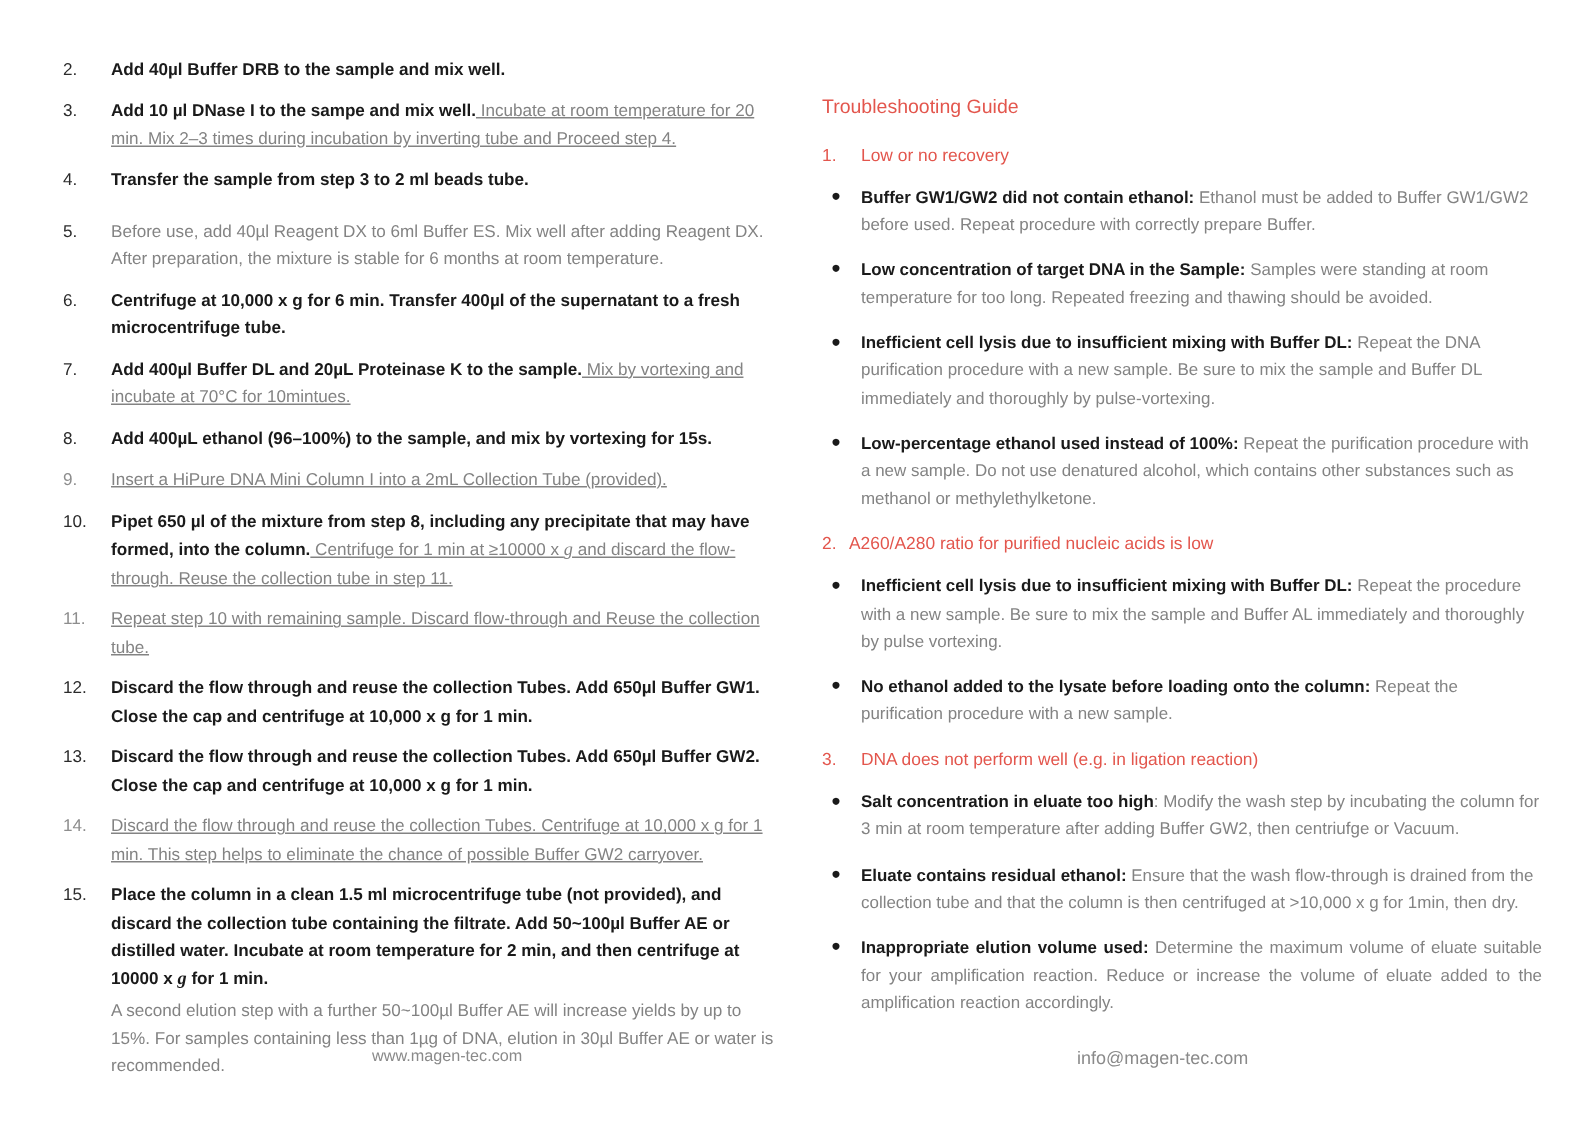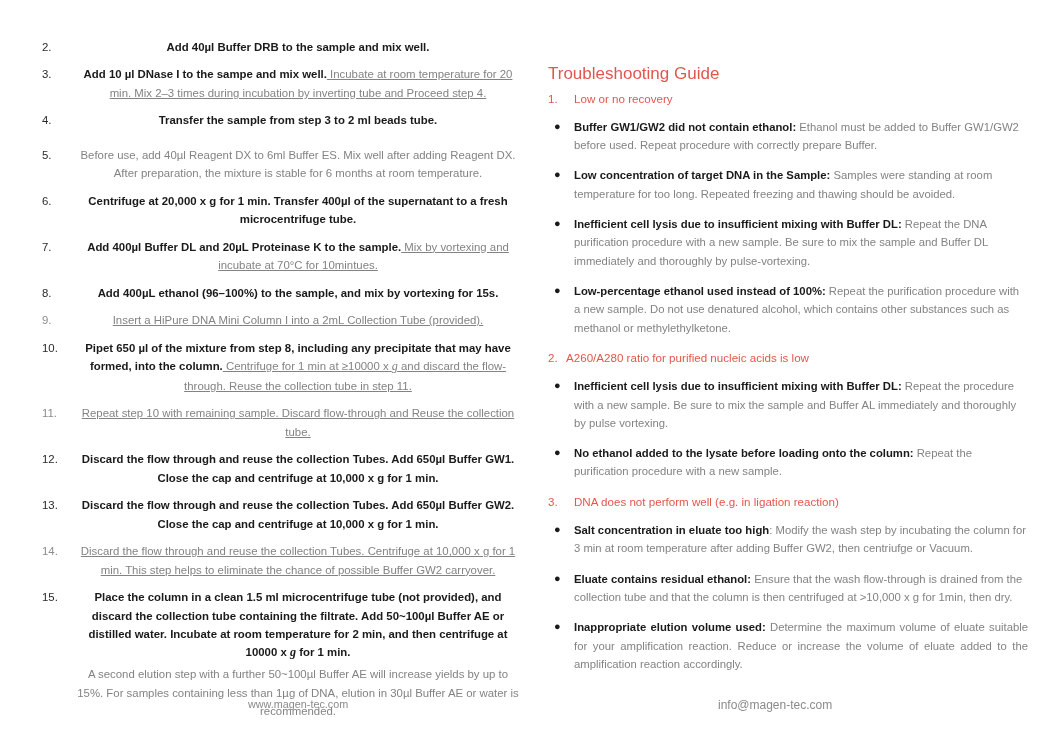--- a/index.html
+++ b/index.html
@@ -25,42 +25,42 @@
     font-size:11.4px;
     line-height:1.62;
   }
   .step .num {
     position:absolute;
     left:0; top:0;
     width:26px;
     text-align:left;
     font-size:11.4px;
   }
-  .step .body { display:block;text-align:center; }
+  .step .body { display:block; }
 
   
   .dark  { color:#1a1a1a; font-weight:bold; }
   .gray  { color:#838383; font-weight:normal;text-decoration:underline; }
   .step.s-gray .num { color:#8d8d8d; }
   .step.s-dark .num { color:#2b2b2b; }
 
   .subnote {
     display:block;
     margin-top:16px;
     color:#838383;
     font-weight:normal;
   }
   i.gee { font-style:italic; font-family:"Liberation Serif", serif; font-size:12.2px; }
 
   
   .ts-title {
     color:#e3564d;
-    font-size:17px;
+    font-size:13px;
     line-height:1.5;
-    margin-bottom:3px;
+    margin-bottom:14px;
   }
   .sec-head {
     position:relative;
     color:#e3564d;
     font-size:11.6px;
     line-height:1.5;
     margin-bottom:11px;
     padding-left:26px;
   }
   .sec-head .snum { position:absolute; left:0; top:0; }
@@ -106,21 +106,21 @@
       <div class="step s-dark">
         <span class="num">4.</span>
         <span class="body"><span class="dark">Transfer the sample from step 3 to 2 ml beads tube.</span></span>
       </div>
       <div class="step s-dark">
         <span class="num">5.</span>
         <span class="body"><span class="subnote">Before use, add 40µl Reagent DX to 6ml Buffer ES. Mix well after adding Reagent DX. After preparation, the mixture is stable for 6 months at room temperature.</span></span>
       </div>
       <div class="step s-dark">
         <span class="num">6.</span>
-        <span class="body"><span class="dark">Centrifuge at 20,000 x g for 1 min. Transfer 400µl of the supernatant to a fresh microcentrifuge tube.</span></span>
+        <span class="body"><span class="dark">Centrifuge at 10,000 x g for 6 min. Transfer 400µl of the supernatant to a fresh microcentrifuge tube.</span></span>
       </div>
       <div class="step s-dark">
         <span class="num">7.</span>
         <span class="body"><span class="dark">Add 400µl Buffer DL and 20µL Proteinase K to the sample.</span><span class="gray"> Mix by vortexing and incubate at 70°C for 10mintues.</span></span>
       </div>
       <div class="step s-dark">
         <span class="num">8.</span>
         <span class="body"><span class="dark">Add 400µL ethanol (96–100%) to the sample, and mix by vortexing for 15s.</span></span>
       </div>
       <div class="step s-gray">

